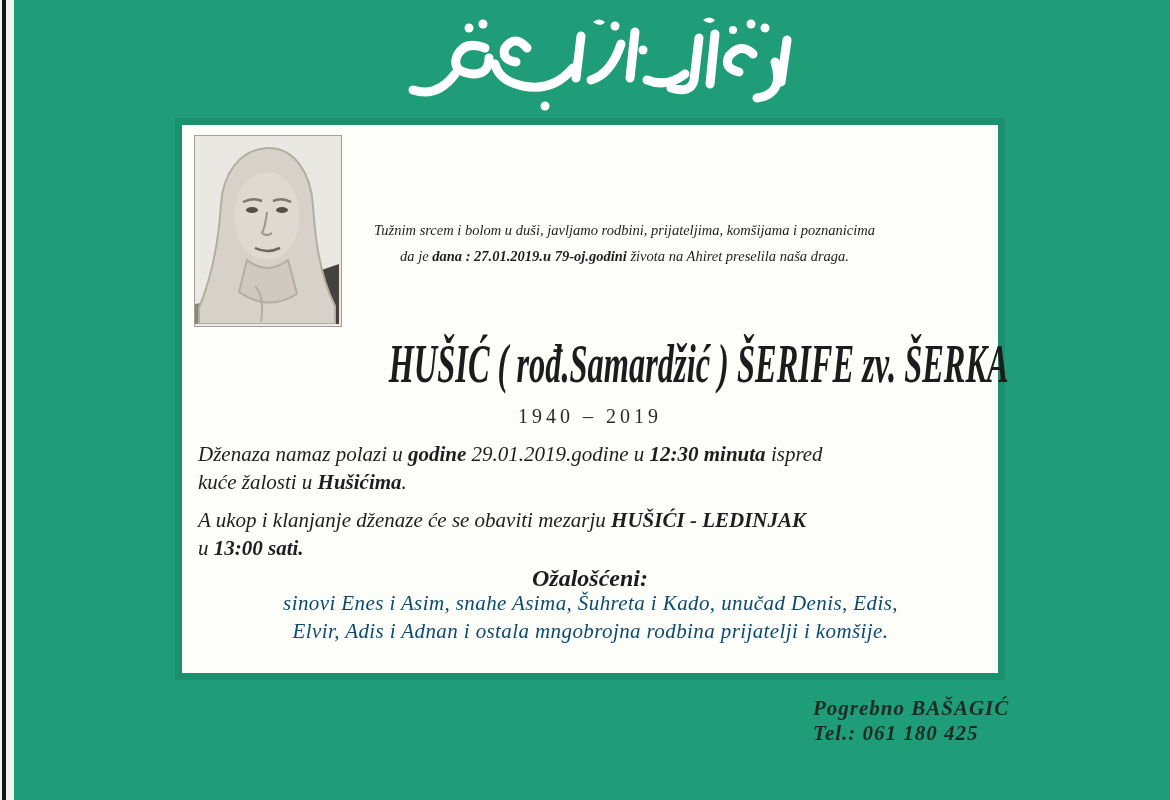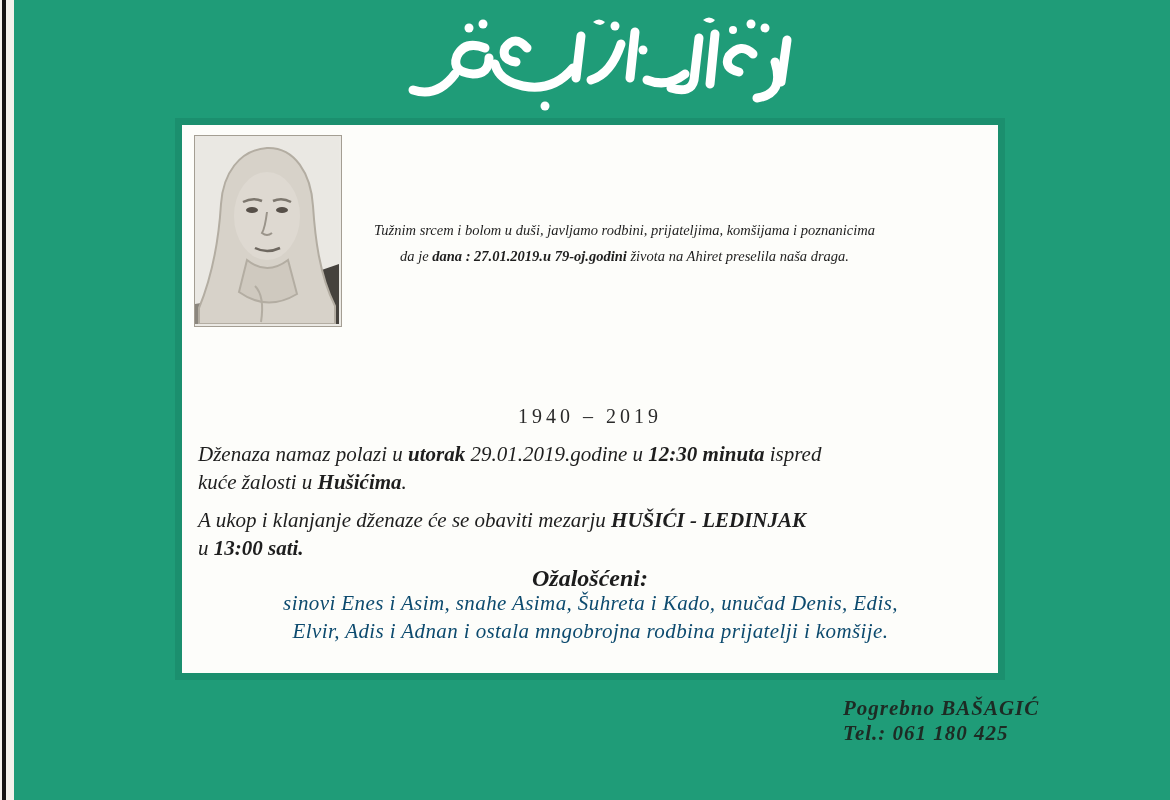--- a/index.html
+++ b/index.html
@@ -125,21 +125,21 @@
     width: 785px;
     font-style: italic;
     font-size: 21px;
     line-height: 27.5px;
     letter-spacing: 0.4px;
     color: #0c4a6e;
     text-align: center;
   }
   .footer {
     position: absolute;
-    left: 843px; top: 696px;
+    left: 813px; top: 696px;
     font-style: italic;
     font-size: 21px;
     line-height: 25px;
     color: #1d2b24;
     letter-spacing: 1px;
     white-space: nowrap;
   }
   .footer .b { font-weight: bold; }
   .footer .semi { font-weight: 600; }
 </style>
@@ -214,25 +214,28 @@
           <path d="M52,124 Q72,140 93,124 L102,158 Q72,176 44,156 Z" fill="#cfc9bf" stroke="#b3ada2" stroke-width="2"></path>
           <path d="M60,150 Q70,160 66,186" stroke="#b3ada2" stroke-width="2" fill="none"></path>
         </svg>
       </div>
 
       <div class="intro">
         <span>Tužnim srcem i bolom u duši, javljamo rodbini, prijateljima, komšijama i poznanicima</span><br>
         <span>da je </span><span class="b">dana : 27.01.2019.u 79-oj.godini</span><span> života na Ahiret preselila naša draga.</span>
       </div>
 
+      <div class="name-row">
+        <span class="name">HUŠIĆ ( rođ.Samardžić ) ŠERIFE zv. ŠERKA</span>
+      </div>
 
       <div class="years">1940 – 2019</div>
 
       <div class="para para-funeral">
-        <span>Dženaza namaz polazi u </span><span class="b">utorak</span><span> 29.01.2019.godine u </span><span class="b">12:30 minuta</span><span> ispred</span><br>
+        <span>Dženaza namaz polazi u </span><span class="b">godine</span><span> 29.01.2019.godine u </span><span class="b">12:30 minuta</span><span> ispred</span><br>
         <span>kuće žalosti u </span><span class="b">Hušićima</span><span>.</span>
       </div>
 
       <div class="para para-burial">
         <span>A ukop i klanjanje dženaze će se obaviti mezarju </span><span class="b">HUŠIĆI - LEDINJAK</span><br>
         <span>u </span><span class="b">13:00 sati.</span>
       </div>
 
       <div class="mourners-heading">Ožalošćeni:</div>
       <div class="mourners">

